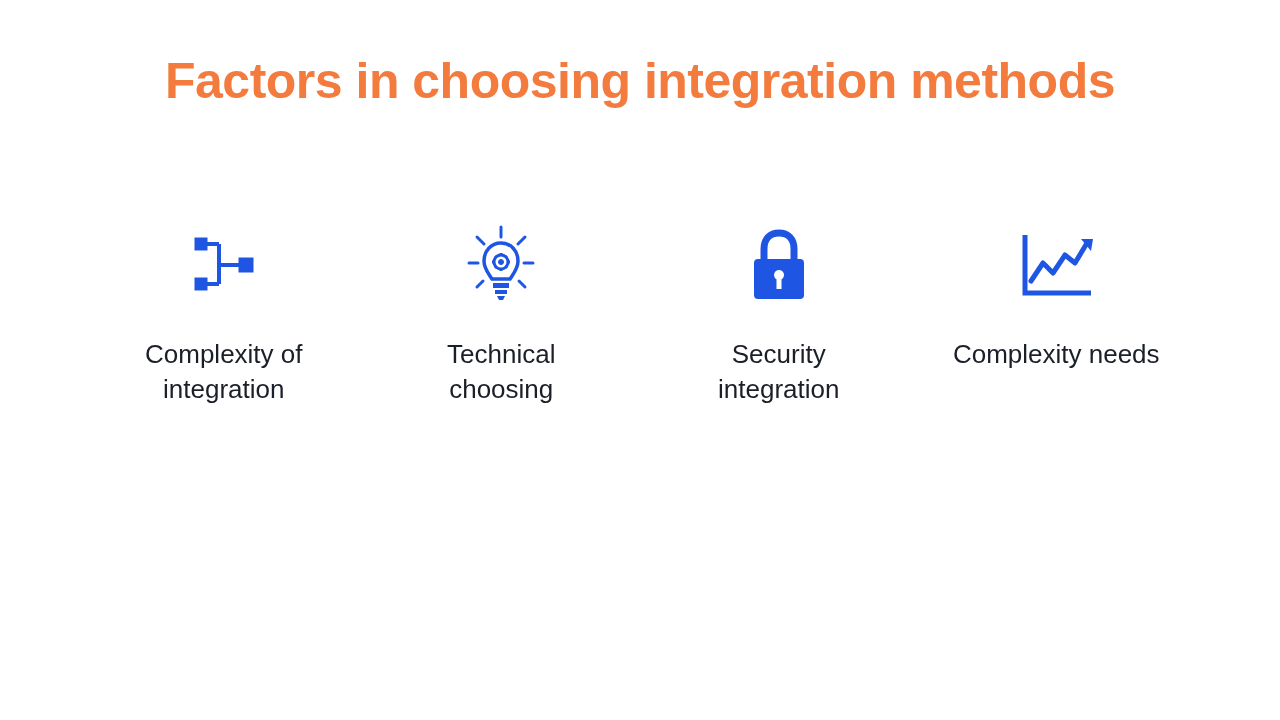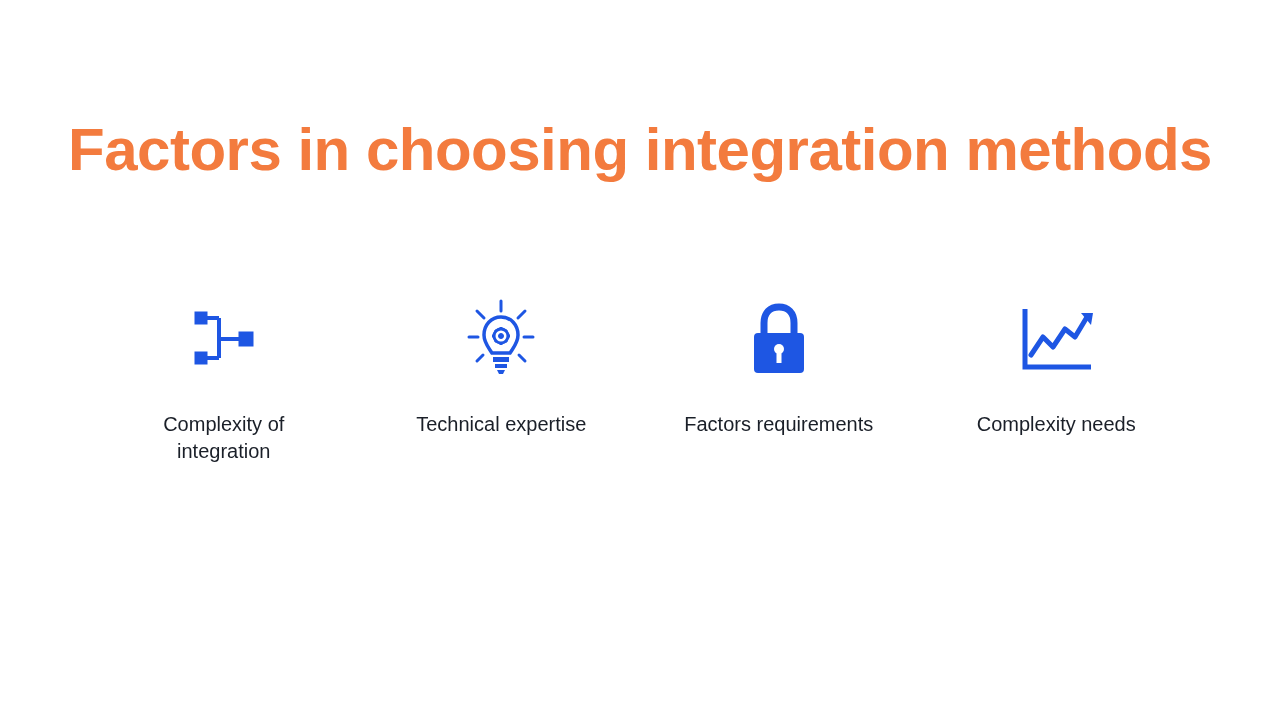--- a/index.html
+++ b/index.html
@@ -16,24 +16,24 @@
     }
     .container {
       width: 100%;
       height: 100%;
       display: flex;
       flex-direction: column;
       align-items: center;
     }
     .title {
       color: #f37b3e;
-      font-size: 60px;
+      font-size: 50px;
       font-weight: 700;
       text-align: center;
-      margin-top: 115px;
+      margin-top: 52px;
       letter-spacing: -0.5px;
     }
     .items-row {
       display: flex;
       flex-direction: row;
       justify-content: center;
       gap: 70px;
       margin-top: 115px;
       width: 100%;
       padding: 0 120px;
@@ -50,21 +50,21 @@
       display: flex;
       align-items: center;
       justify-content: center;
       margin-bottom: 32px;
     }
     .icon-wrapper svg {
       display: block;
     }
     .item-label {
       color: #1a1f28;
-      font-size: 20px;
+      font-size: 26px;
       font-weight: 400;
       text-align: center;
       line-height: 1.35;
     }
   </style>
 </head>
 <body>
 
 <div class="container">
   <h1 class="title">Factors in choosing integration methods</h1>
@@ -117,38 +117,38 @@
             <line x1="42.5" y1="41.5" x2="44" y2="43" stroke-width="3"></line>
             <line x1="44" y1="31" x2="42.5" y2="32.5" stroke-width="3"></line>
             <line x1="33.5" y1="41.5" x2="32" y2="43" stroke-width="3"></line>
 
             <rect x="30" y="58" width="16" height="5" fill="#1e56e3" stroke="none"></rect>
             <rect x="32" y="65" width="12" height="4" fill="#1e56e3" stroke="none"></rect>
             <path d="M 34 71 L 42 71 L 40 75 L 36 75 Z" fill="#1e56e3" stroke="none"></path>
           </g>
         </svg>
       </div>
-      <div class="item-label">Technical expertise</div>
+      <div class="item-label">Technical choosing</div>
     </div>
 
     <div class="item">
       <div class="icon-wrapper">
         <svg width="66" height="76" viewBox="0 0 66 76">
           <g>
 
             <path d="M 18 32 L 18 22 C 18 12 24 6 33 6 C 42 6 48 12 48 22 L 48 32" fill="none" stroke="#1e56e3" stroke-width="7" stroke-linecap="round"></path>
 
             <rect x="8" y="32" width="50" height="40" rx="4" fill="#1e56e3"></rect>
 
             <circle cx="33" cy="48" r="5" fill="#ffffff"></circle>
             <rect x="30.5" y="50" width="5" height="12" fill="#ffffff"></rect>
           </g>
         </svg>
       </div>
-      <div class="item-label">Factors requirements</div>
+      <div class="item-label">Security integration</div>
     </div>
 
     <div class="item">
       <div class="icon-wrapper">
         <svg width="78" height="72" viewBox="0 0 78 72">
           <g stroke="#1e56e3" fill="none">
 
             <polyline points="8,6 8,64 74,64" stroke-width="5" stroke-linejoin="miter"></polyline>
 
             <polyline points="14,52 26,34 36,44 48,26 58,34 70,14" stroke-width="5" stroke-linecap="round" stroke-linejoin="round"></polyline>

